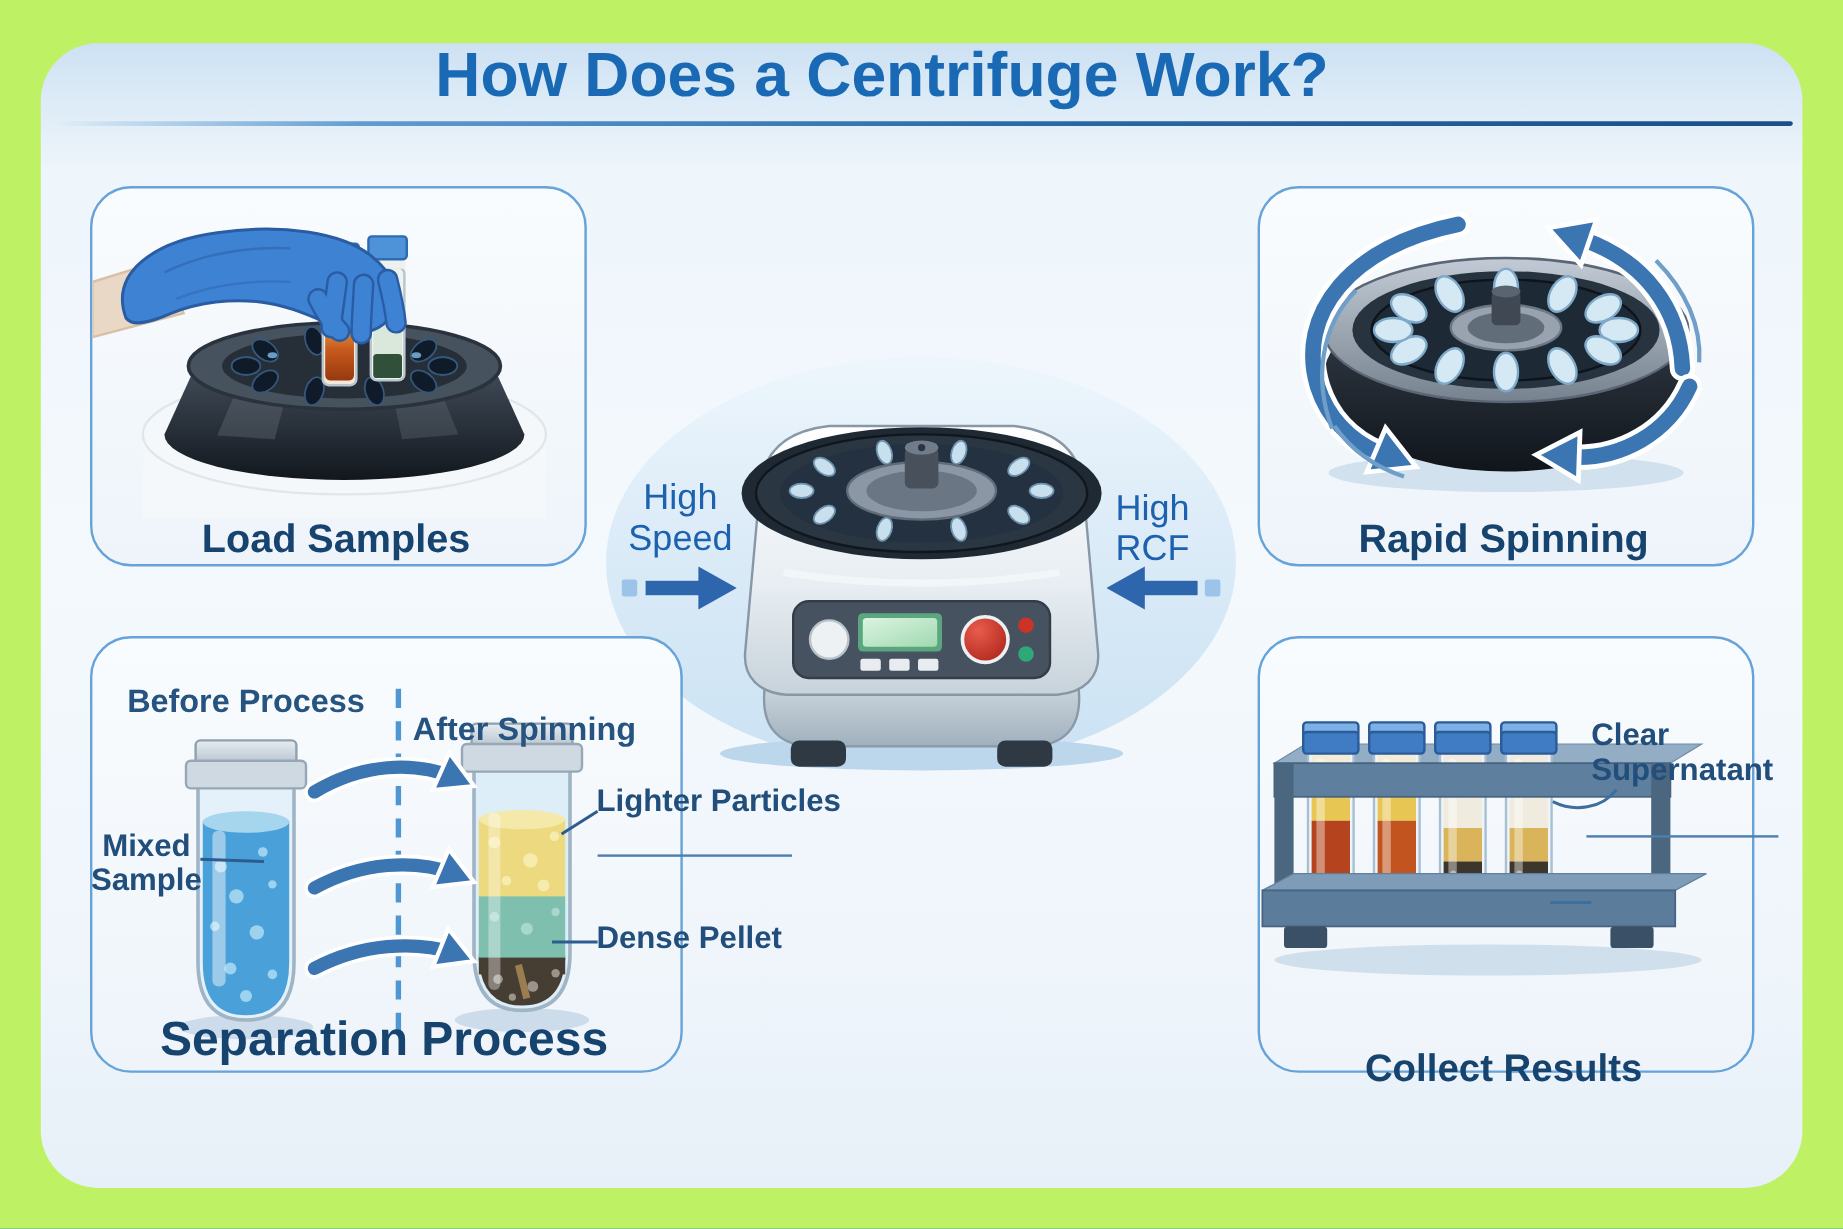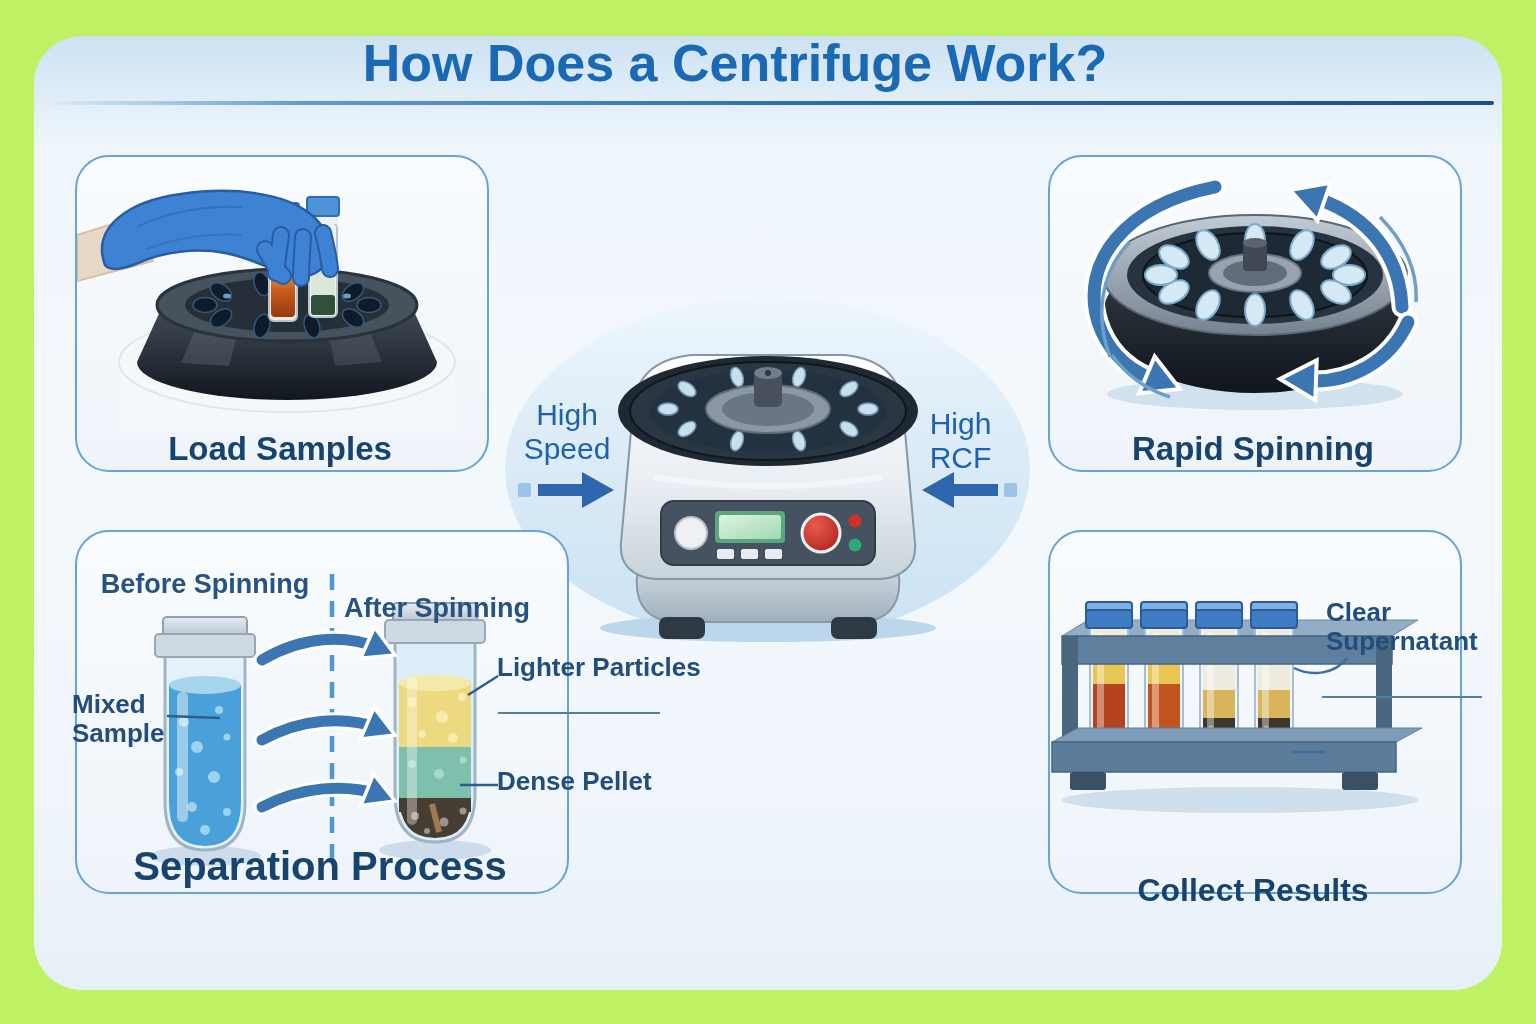--- a/index.html
+++ b/index.html
@@ -345,23 +345,23 @@
       </g>
 
       <g stroke="#2d5c8f" stroke-width="2.5">
         <line x1="90" y1="184" x2="143" y2="186"></line>
         <line x1="391" y1="163" x2="421" y2="144"></line>
         <line x1="383" y1="253" x2="421" y2="253"></line>
       </g>
     </svg>
   </div>
 
-  <div class="subhead" style="left:95px;top:569px;width:220px;">Before Spinning</div>
+  <div class="subhead" style="left:95px;top:569px;width:220px;">Before Process</div>
   <div class="subhead" style="left:327px;top:569px;width:220px;margin-top:24px;">After Spinning</div>
-  <div class="small-label" style="left:72px;top:690px;width:100px;text-align:left;">Mixed Sample</div>
+  <div class="small-label" style="left:72px;top:690px;width:100px;text-align:center;">Mixed Sample</div>
   <div class="small-label" style="left:497px;top:653px;white-space:nowrap;">Lighter Particles</div>
   <div class="rule" style="left:498px;top:712px;width:162px;"></div>
   <div class="small-label" style="left:497px;top:767px;white-space:nowrap;">Dense Pellet</div>
   <div class="caption" style="left:75px;top:844px;width:490px;font-size:40px;">Separation Process</div>
 
   <div id="panel-collect" class="panel">
     <svg class="ill" width="410" height="300" viewBox="0 0 410 300">
       <ellipse cx="190" cy="268" rx="178" ry="13" fill="#cfdfeb"></ellipse>
 
       <polygon points="12,104 38,88 368,88 342,104" fill="#93adc4" stroke="#6d8aa6" stroke-width="1"></polygon>

